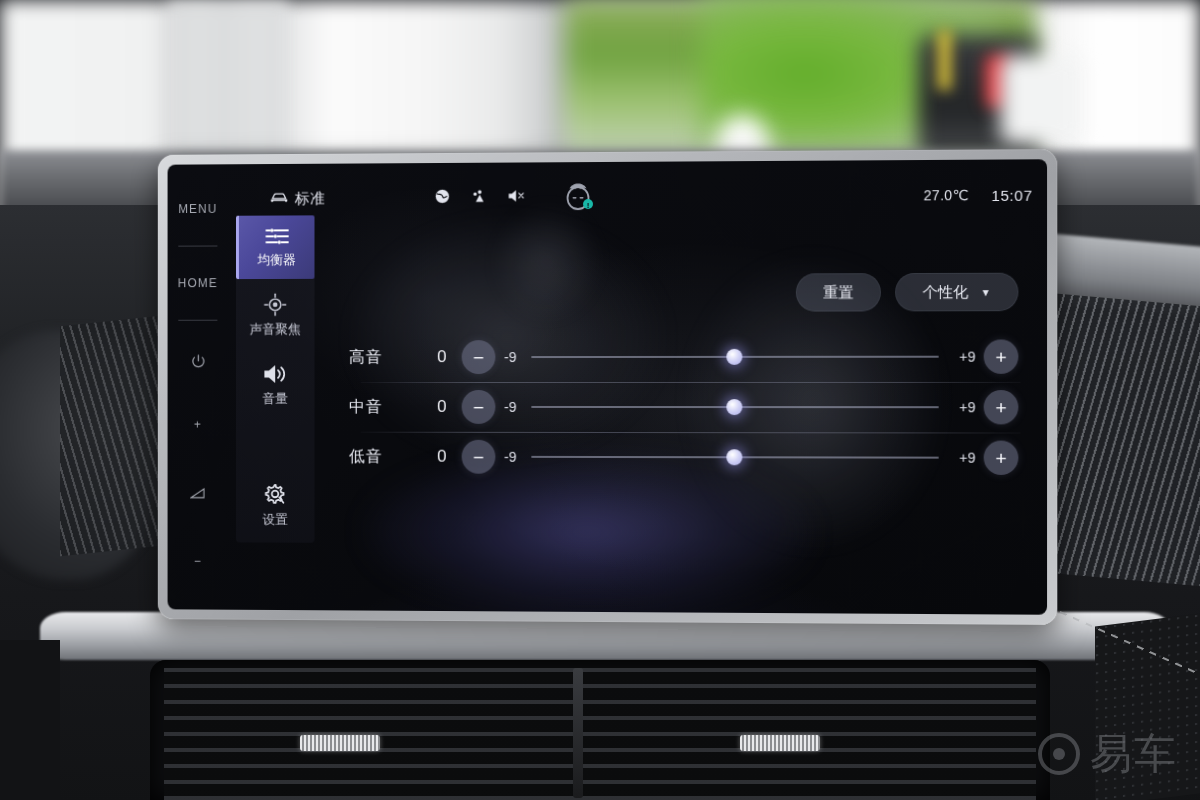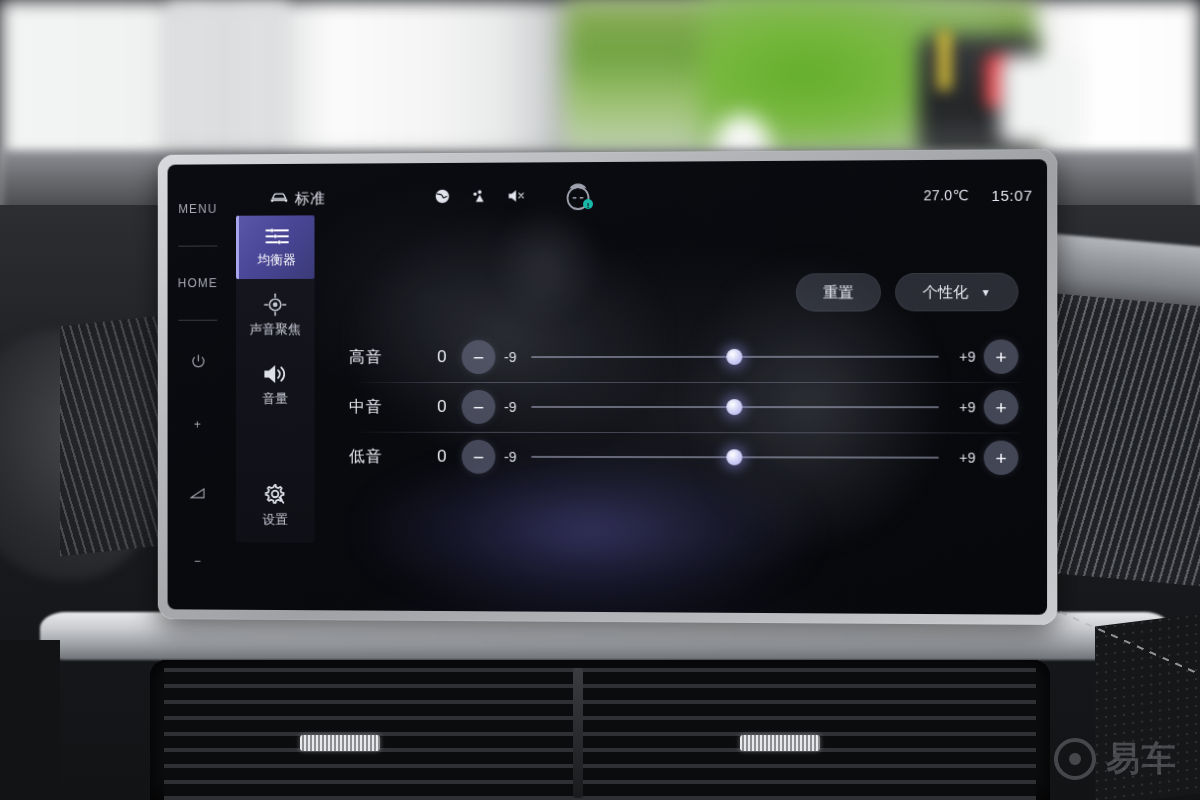--- a/index.html
+++ b/index.html
@@ -260,21 +260,21 @@
     position:absolute; width:16px; height:16px; border-radius:50%;
     background:radial-gradient(circle at 38% 34%, #ffffff 0%, #d3d4f6 45%, #a9a9e8 100%);
     box-shadow:0 0 12px 4px rgba(150,148,240,.45);
     transform:translateX(-50%);
   }
 
   
   #watermark {
     position:absolute; right:22px; bottom:18px;
     display:flex; align-items:center; gap:10px;
-    color:rgba(190,193,200,.30); font-size:34px; font-weight:bold;
+    color:rgba(190,193,200,.30); font-size:42px; font-weight:normal;
     letter-spacing:2px;
   }
   .wm-logo {
     width:42px; height:42px; border-radius:50%;
     border:4px solid rgba(190,193,200,.30);
     display:flex; align-items:center; justify-content:center;
   }
   .wm-logo i {
     display:block; width:12px; height:12px; border-radius:50%;
     background:rgba(190,193,200,.30);

